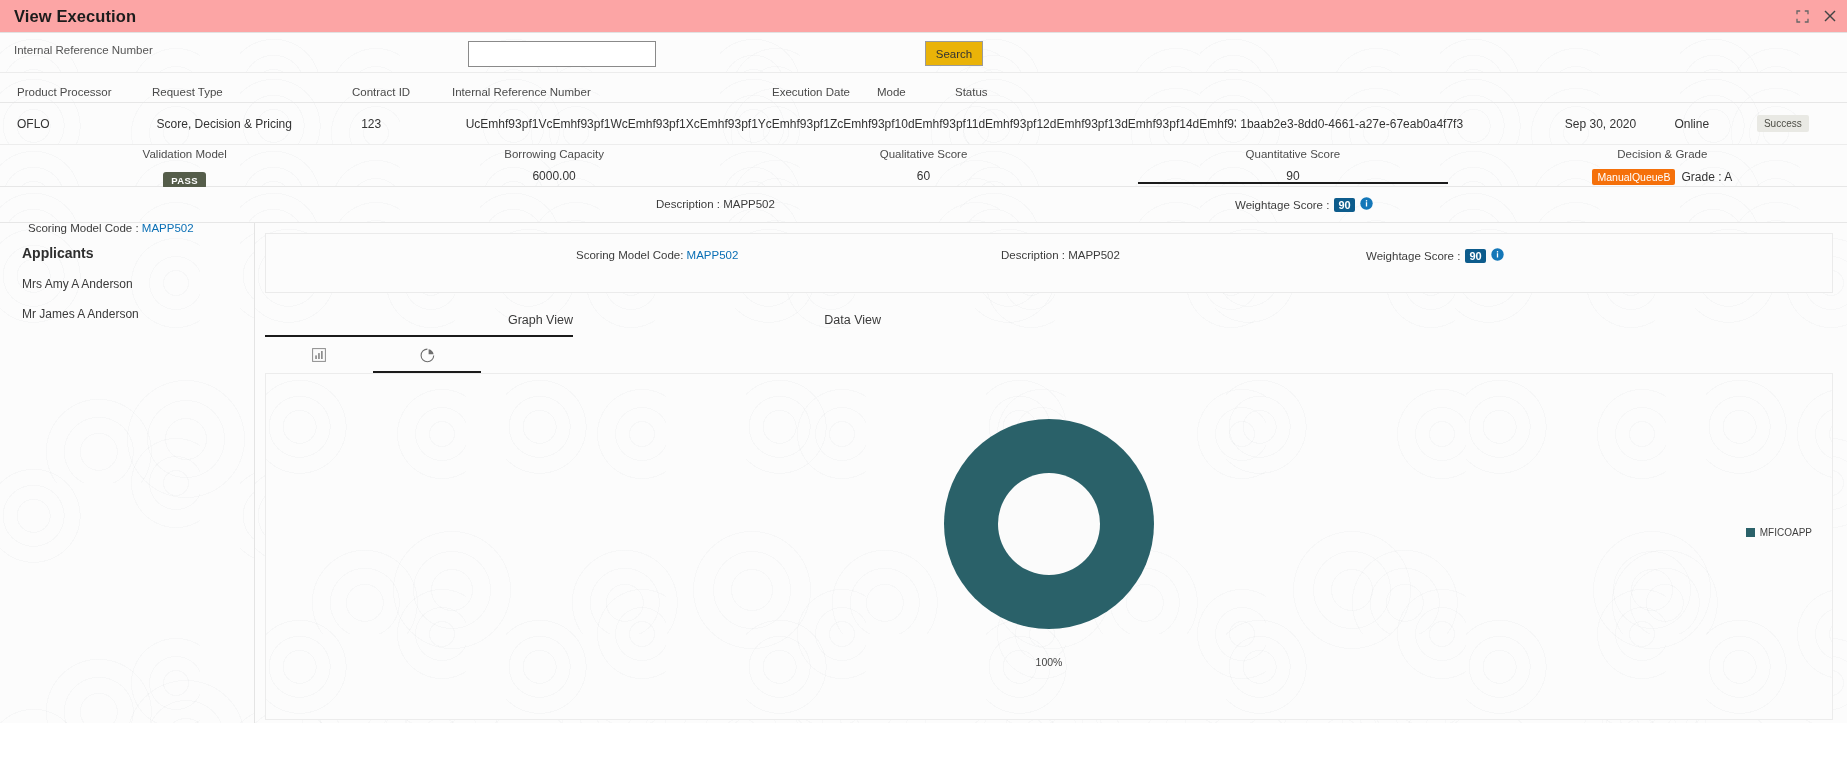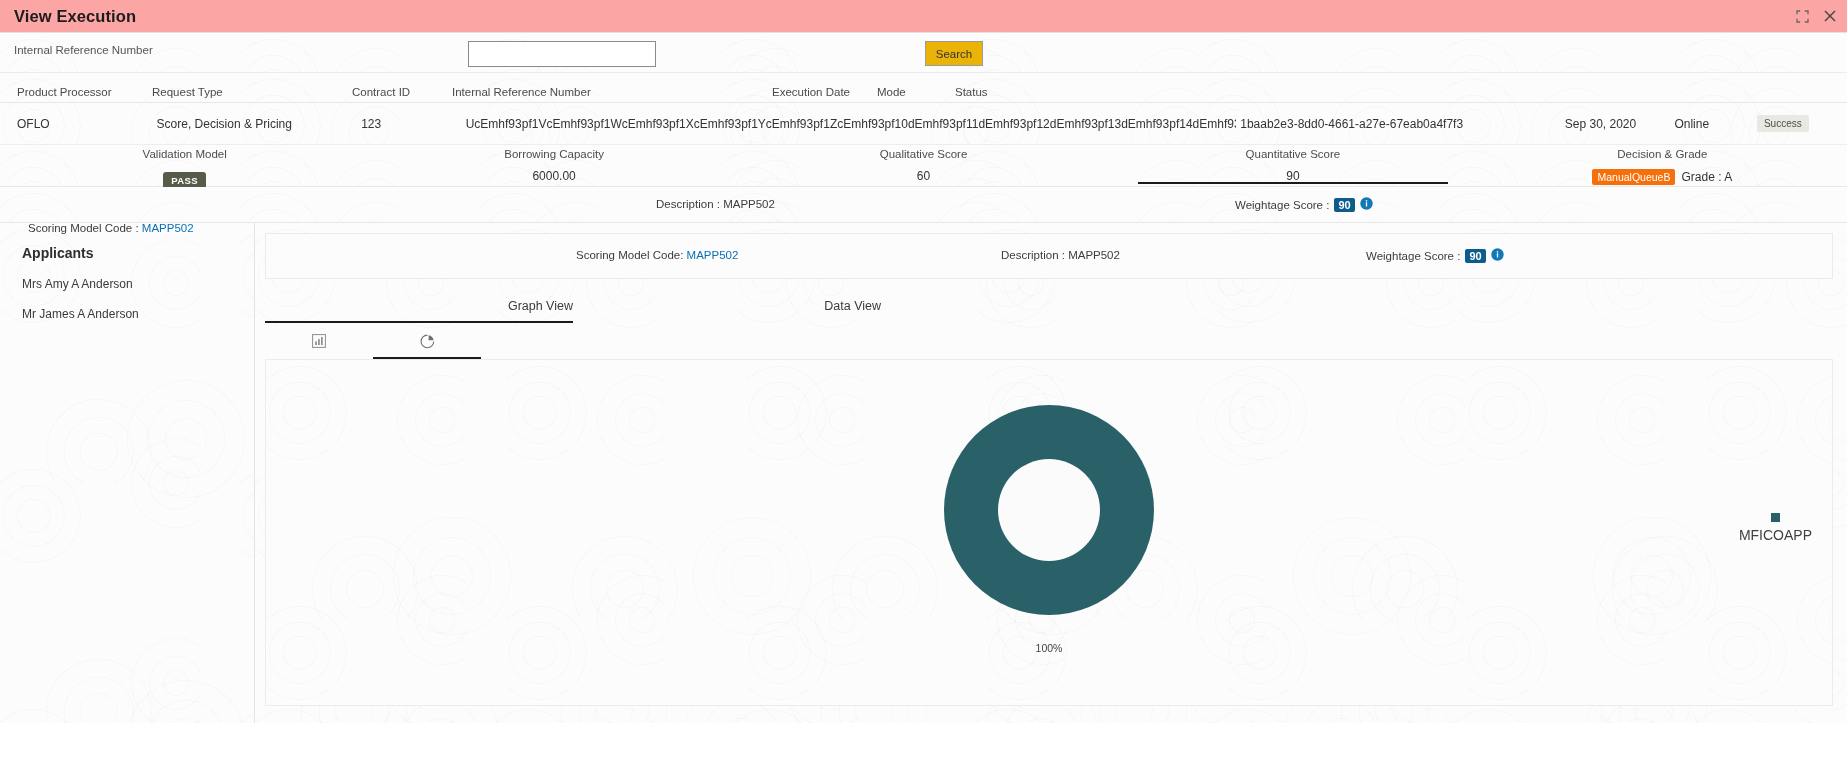--- a/index.html
+++ b/index.html
@@ -149,21 +149,21 @@
   .applicants {
     width: 255px; border-right: 1px solid #e4e4e4;
     padding: 22px 0 0 22px;
   }
   .applicants h3 { margin: 0 0 16px 0; font-size: 14px; font-weight: bold; color: #2e2e2e; }
   .applicant { font-size: 12px; color: #3a3a3a; margin-bottom: 16px; cursor: pointer; }
 
   .panel { flex: 1; padding: 10px 14px 0 10px; }
   .sub-summary {
     position: relative;
-    height: 46px; border: 1px solid #ebebeb;
+    height: 60px; border: 1px solid #ebebeb;
     background: #fcfcfc;
     font-size: 11.5px; color: #3c3c3c;
   }
   .sub-summary .q-left  { position: absolute; left: 310px; top: 15px; }
   .sub-summary .q-mid   { position: absolute; left: 735px; top: 15px; }
   .sub-summary .q-right { position: absolute; left: 1100px; top: 14px; display: flex; align-items: center; gap: 5px; }
 
   .viewtabs { display: flex; margin-top: 12px; }
   .vtab {
     position: relative; width: 308px; text-align: right;
@@ -191,21 +191,21 @@
   }
   .donut-wrap {
     position: absolute; left: 50%; top: 26px;
     transform: translateX(-50%);
     width: 248px; text-align: center;
   }
   .pct-label { font-size: 10.5px; color: #444; margin-top: 4px; }
   .legend {
     position: absolute; right: 20px; top: 153px;
     display: flex; align-items: center; gap: 5px;
-    font-size: 14px; color: #3f3f3f; flex-direction: column;
+    font-size: 10px; color: #3f3f3f;
   }
   .legend-swatch { width: 9px; height: 9px; background: #2a6169; display: inline-block; }
 </style>
 </head>
 <body>
 
 <div class="titlebar">
   <div class="title-text">View Execution</div>
   <div class="win-ctrls">
     <span>

